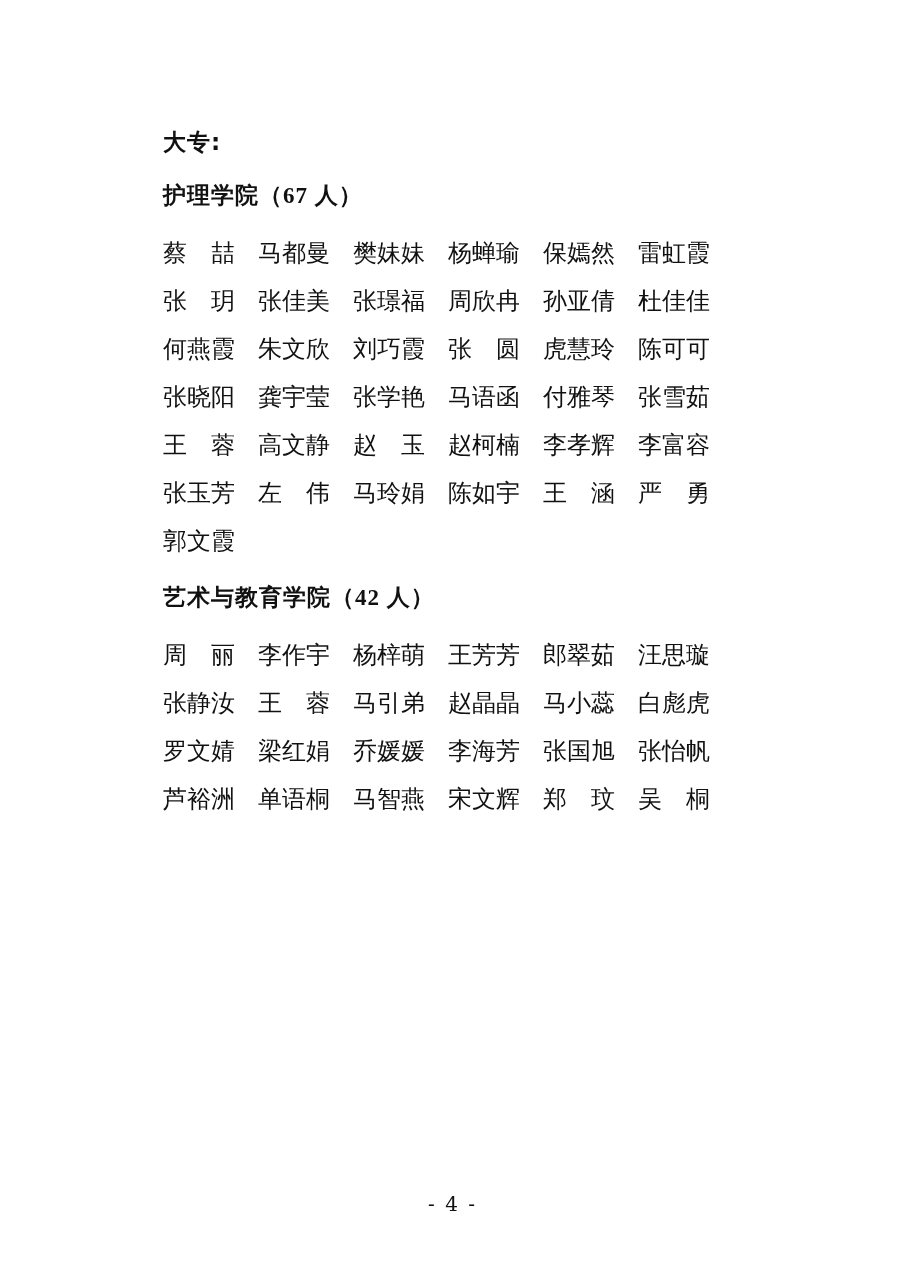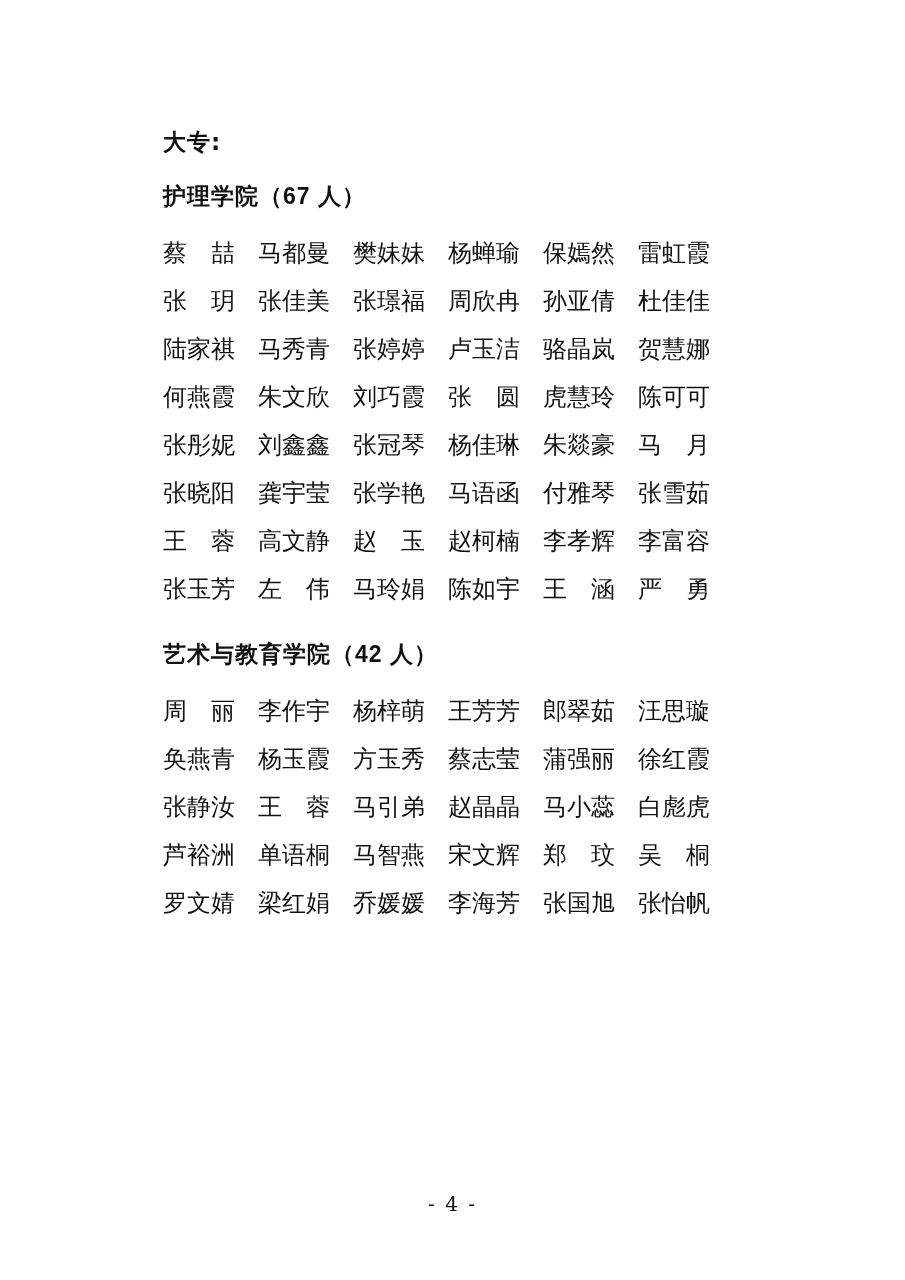--- a/index.html
+++ b/index.html
@@ -20,28 +20,28 @@
   }
   .degree {
     font-family: "DejaVu Sans", "Liberation Sans", sans-serif;
     font-size: 23px;
     font-weight: 700;
     line-height: 24px;
     margin: 0 0 29px 0;
     letter-spacing: 1px;
   }
   .sec-title {
-    font-family: Liberation Sans, sans-serif;
+    font-family: Liberation Serif, serif;
     font-size: 23px;
     font-weight: 700;
     line-height: 26px;
     margin: 0 0 20px 0;
     letter-spacing: 1px;
   }
-  .sec-title.second { margin-top: 28px; }
+  .sec-title.second { margin-top: 20px; }
   .rows { margin-bottom: 6px; }
   .name-row {
     display: flex;
     justify-content: space-between;
     height: 48px;
     align-items: center;
     font-size: 24px;
     line-height: 48px;
   }
   .name {
@@ -82,42 +82,26 @@
           </div>
         <div class="name-row">
             <span class="name">张玥</span>
             <span class="name">张佳美</span>
             <span class="name">张璟福</span>
             <span class="name">周欣冉</span>
             <span class="name">孙亚倩</span>
             <span class="name">杜佳佳</span>
           </div>
         <div class="name-row">
-            <span class="name">陆家祺</span>
-            <span class="name">马秀青</span>
-            <span class="name">张婷婷</span>
-            <span class="name">卢玉洁</span>
-            <span class="name">骆晶岚</span>
-            <span class="name">贺慧娜</span>
-          </div>
-        <div class="name-row">
             <span class="name">何燕霞</span>
             <span class="name">朱文欣</span>
             <span class="name">刘巧霞</span>
             <span class="name">张圆</span>
             <span class="name">虎慧玲</span>
             <span class="name">陈可可</span>
-          </div>
-        <div class="name-row">
-            <span class="name">张彤妮</span>
-            <span class="name">刘鑫鑫</span>
-            <span class="name">张冠琴</span>
-            <span class="name">杨佳琳</span>
-            <span class="name">朱燚豪</span>
-            <span class="name">马月</span>
           </div>
         <div class="name-row">
             <span class="name">张晓阳</span>
             <span class="name">龚宇莹</span>
             <span class="name">张学艳</span>
             <span class="name">马语函</span>
             <span class="name">付雅琴</span>
             <span class="name">张雪茹</span>
           </div>
         <div class="name-row">
@@ -129,65 +113,60 @@
             <span class="name">李富容</span>
           </div>
         <div class="name-row">
             <span class="name">张玉芳</span>
             <span class="name">左伟</span>
             <span class="name">马玲娟</span>
             <span class="name">陈如宇</span>
             <span class="name">王涵</span>
             <span class="name">严勇</span>
           </div>
+        <div class="name-row">
+            <span class="name">郭文霞</span>
+          </div>
       </div>
     </section>
 
     <section>
       <h2 class="sec-title second">艺术与教育学院（42 人）</h2>
       <div class="rows">
         <div class="name-row">
             <span class="name">周丽</span>
             <span class="name">李作宇</span>
             <span class="name">杨梓萌</span>
             <span class="name">王芳芳</span>
             <span class="name">郎翠茹</span>
             <span class="name">汪思璇</span>
           </div>
         <div class="name-row">
-            <span class="name">奂燕青</span>
-            <span class="name">杨玉霞</span>
-            <span class="name">方玉秀</span>
-            <span class="name">蔡志莹</span>
-            <span class="name">蒲强丽</span>
-            <span class="name">徐红霞</span>
-          </div>
-        <div class="name-row">
             <span class="name">张静汝</span>
             <span class="name">王蓉</span>
             <span class="name">马引弟</span>
             <span class="name">赵晶晶</span>
             <span class="name">马小蕊</span>
             <span class="name">白彪虎</span>
           </div>
         <div class="name-row">
+            <span class="name">罗文婧</span>
+            <span class="name">梁红娟</span>
+            <span class="name">乔媛媛</span>
+            <span class="name">李海芳</span>
+            <span class="name">张国旭</span>
+            <span class="name">张怡帆</span>
+          </div>
+        <div class="name-row">
             <span class="name">芦裕洲</span>
             <span class="name">单语桐</span>
             <span class="name">马智燕</span>
             <span class="name">宋文辉</span>
             <span class="name">郑玟</span>
             <span class="name">吴桐</span>
-          </div>
-        <div class="name-row">
-            <span class="name">罗文婧</span>
-            <span class="name">梁红娟</span>
-            <span class="name">乔媛媛</span>
-            <span class="name">李海芳</span>
-            <span class="name">张国旭</span>
-            <span class="name">张怡帆</span>
           </div>
       </div>
     </section>
 
   </div>
 
   <div class="footer">- 4 -</div>
 </div>
 
 </body></html>

